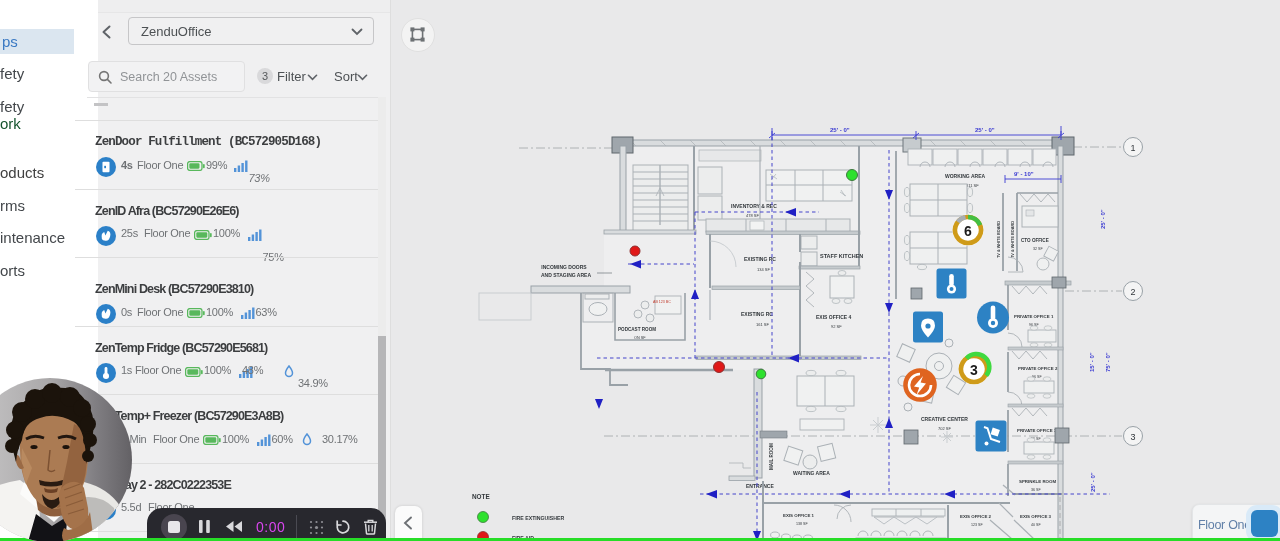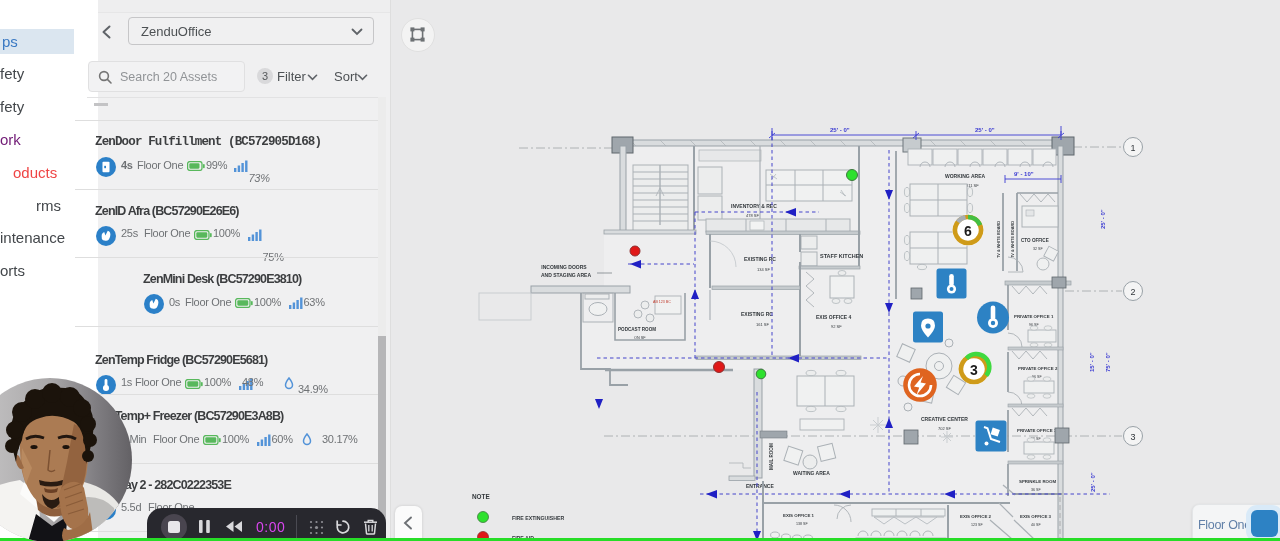--- a/index.html
+++ b/index.html
@@ -15,25 +15,25 @@
 <div class="abs" style="left:87px; top:12px; width:303px; height:529px; background:#f0f0f1; border-radius:8px 0 0 0; border-left:1px solid #e6e6e7; border-top:1px solid #e6e6e7;"></div>
 
 <div class="abs" style="left:0; top:0; width:98px; height:541px; background:#ffffff; z-index:5;">
 
   <div style="position:absolute; left:0; top:29px; width:74px; height:25px; background:#dbe6f0; color:#3a79c3; font-size:15px; line-height:25px; padding-left:2px;">ps</div>
 
   <div style="position:absolute; left:0; top:65px; color:#43474b; font-size:15px;">fety</div>
 
   <div style="position:absolute; left:0; top:98px; color:#43474b; font-size:15px;">fety</div>
 
-  <div style="position:absolute; left:0; top:131px; color:#701a75; font-size:15px;">ork</div>
-
-  <div style="position:absolute; left:13px; top:164px; color:#ef4444; font-size:15px;">oducts</div>
-
-  <div style="position:absolute; left:0; top:197px; color:#43474b; font-size:15px;padding-left:36px;">rms</div>
+  <div style="position:absolute; left:0; top:115px; color:#14532d; font-size:15px;">ork</div>
+
+  <div style="position:absolute; left:0; top:164px; color:#404040; font-size:15px;">oducts</div>
+
+  <div style="position:absolute; left:0; top:197px; color:#43474b; font-size:15px;">rms</div>
 
   <div style="position:absolute; left:0; top:229px; color:#43474b; font-size:15px;">intenance</div>
 
   <div style="position:absolute; left:0; top:262px; color:#43474b; font-size:15px;">orts</div>
 </div>
 
 <svg class="abs" style="left:99px; top:24px; z-index:6;" width="16" height="16" viewBox="0 0 16 16">
   <path d="M10.5 2.5 L4.5 8 L10.5 13.5" fill="none" stroke="#5f6368" stroke-width="2" stroke-linecap="round" stroke-linejoin="round"></path>
 </svg>
 
@@ -107,21 +107,21 @@
       <span style="position:absolute; left:138px; top:23.5px;">100%</span>
       <svg style="position:absolute; left:173px; top:25px;" width="14" height="12" viewBox="0 0 14 12">
         <rect x="0" y="8" width="2.4" height="4" fill="#5393d8"></rect>
         <rect x="3.7" y="5.5" width="2.4" height="6.5" fill="#5393d8"></rect>
         <rect x="7.4" y="3" width="2.4" height="9" fill="#5393d8"></rect>
         <rect x="11.1" y="0.5" width="2.4" height="11.5" fill="#5393d8"></rect>
       </svg>
       <span style="position:absolute; left:187.5px; top:23.5px;margin-top:24px;">75%</span>
     </div>
     <div style="position:absolute; left:0; top:160px; width:303px; height:1px; background:#dedede;"></div>
-    <div style="position:absolute; left:0; top:175px; width:305px; height:68px; font-size:11px; letter-spacing:-0.3px; color:#6f7275;margin-left:48px;">
+    <div style="position:absolute; left:0; top:185px; width:305px; height:68px; font-size:11px; letter-spacing:-0.3px; color:#6f7275;">
       <div style="position:absolute; left:20px; top:0; font-size:12.5px; letter-spacing:-0.85px; font-weight:bold; color:#3c3e40;">ZenMini Desk (BC57290E3810)</div>
       <svg style="position:absolute; left:21px; top:22px;" width="20" height="20" viewBox="0 0 17 17">
         <circle cx="8.5" cy="8.5" r="8.5" fill="#2b80c8"></circle>
         <path d="M5 11 Q4 6 7 5 L8 8 L10 4 Q13 5 12 9 Q11 13 8 12.5 Q5.5 12.5 5 11 Z" fill="#fff"></path>
       </svg>
       <span style="position:absolute; left:46px; top:23.5px;">0s</span>
       <span style="position:absolute; left:62px; top:23.5px;">Floor One</span>
       <svg style="position:absolute; left:112px; top:26px;" width="18" height="10" viewBox="0 0 18 10">
         <rect x="0.6" y="0.6" width="14.4" height="8.8" rx="2.2" fill="none" stroke="#58b85c" stroke-width="1.3"></rect>
         <rect x="2.3" y="2.3" width="11" height="5.4" rx="1.1" fill="#58b85c"></rect>
@@ -130,21 +130,21 @@
       <span style="position:absolute; left:131px; top:23.5px;">100%</span>
       <svg style="position:absolute; left:166px; top:25px;" width="14" height="12" viewBox="0 0 14 12">
         <rect x="0" y="8" width="2.4" height="4" fill="#5393d8"></rect>
         <rect x="3.7" y="5.5" width="2.4" height="6.5" fill="#5393d8"></rect>
         <rect x="7.4" y="3" width="2.4" height="9" fill="#5393d8"></rect>
         <rect x="11.1" y="0.5" width="2.4" height="11.5" fill="#5393d8"></rect>
       </svg>
       <span style="position:absolute; left:180.5px; top:23.5px;">63%</span>
     </div>
     <div style="position:absolute; left:0; top:228.5px; width:303px; height:1px; background:#dedede;"></div>
-    <div style="position:absolute; left:0; top:243.5px; width:305px; height:68px; font-size:11px; letter-spacing:-0.3px; color:#6f7275;margin-top:12px;">
+    <div style="position:absolute; left:0; top:243.5px; width:305px; height:68px; font-size:11px; letter-spacing:-0.3px; color:#6f7275;">
       <div style="position:absolute; left:20px; top:0; font-size:12.5px; letter-spacing:-0.85px; font-weight:bold; color:#3c3e40;">ZenTemp Fridge (BC57290E5681)</div>
       <svg style="position:absolute; left:21px; top:22px;" width="20" height="20" viewBox="0 0 17 17">
         <circle cx="8.5" cy="8.5" r="8.5" fill="#2b80c8"></circle>
         <rect x="7.3" y="3.5" width="2.4" height="6.5" rx="1.2" fill="#fff"></rect>
         <circle cx="8.5" cy="11" r="2.6" fill="#fff"></circle>
       </svg>
       <span style="position:absolute; left:46px; top:23.5px;">1s</span>
       <span style="position:absolute; left:60px; top:23.5px;">Floor One</span>
       <svg style="position:absolute; left:110px; top:26px;" width="18" height="10" viewBox="0 0 18 10">
         <rect x="0.6" y="0.6" width="14.4" height="8.8" rx="2.2" fill="none" stroke="#58b85c" stroke-width="1.3"></rect>
@@ -155,21 +155,21 @@
       <svg style="position:absolute; left:164px; top:25px;" width="14" height="12" viewBox="0 0 14 12">
         <rect x="0" y="8" width="2.4" height="4" fill="#5393d8"></rect>
         <rect x="3.7" y="5.5" width="2.4" height="6.5" fill="#5393d8"></rect>
         <rect x="7.4" y="3" width="2.4" height="9" fill="#5393d8"></rect>
         <rect x="11.1" y="0.5" width="2.4" height="11.5" fill="#5393d8"></rect>
       </svg>
       <span style="position:absolute; left:167px; top:23.5px;">48%</span>
       <svg style="position:absolute; left:207px; top:24px;" width="14" height="13" viewBox="0 0 14 13">
         <path d="M7 1 Q10.5 5.5 10.5 8 A3.5 3.5 0 1 1 3.5 8 Q3.5 5.5 7 1 Z" fill="none" stroke="#5393d8" stroke-width="1.5"></path>
       </svg>
-      <span style="position:absolute; left:223px; top:30px;">34.9%</span>
+      <span style="position:absolute; left:223px; top:36px;">34.9%</span>
     </div>
     <div style="position:absolute; left:0; top:297px; width:303px; height:1px; background:#dedede;"></div>
     <div style="position:absolute; left:0; top:312px; width:305px; height:68px; font-size:11px; letter-spacing:-0.3px; color:#6f7275;">
       <div style="position:absolute; left:20px; top:0; font-size:12.5px; letter-spacing:-0.85px; font-weight:bold; color:#3c3e40;">ZenTemp+ Freezer (BC57290E3A8B)</div>
       <svg style="position:absolute; left:21px; top:22px;" width="20" height="20" viewBox="0 0 17 17">
         <circle cx="8.5" cy="8.5" r="8.5" fill="#2b80c8"></circle>
         <rect x="7.3" y="3.5" width="2.4" height="6.5" rx="1.2" fill="#fff"></rect>
         <circle cx="8.5" cy="11" r="2.6" fill="#fff"></circle>
       </svg>
       <span style="position:absolute; left:46px; top:23.5px;">1 Min</span>

